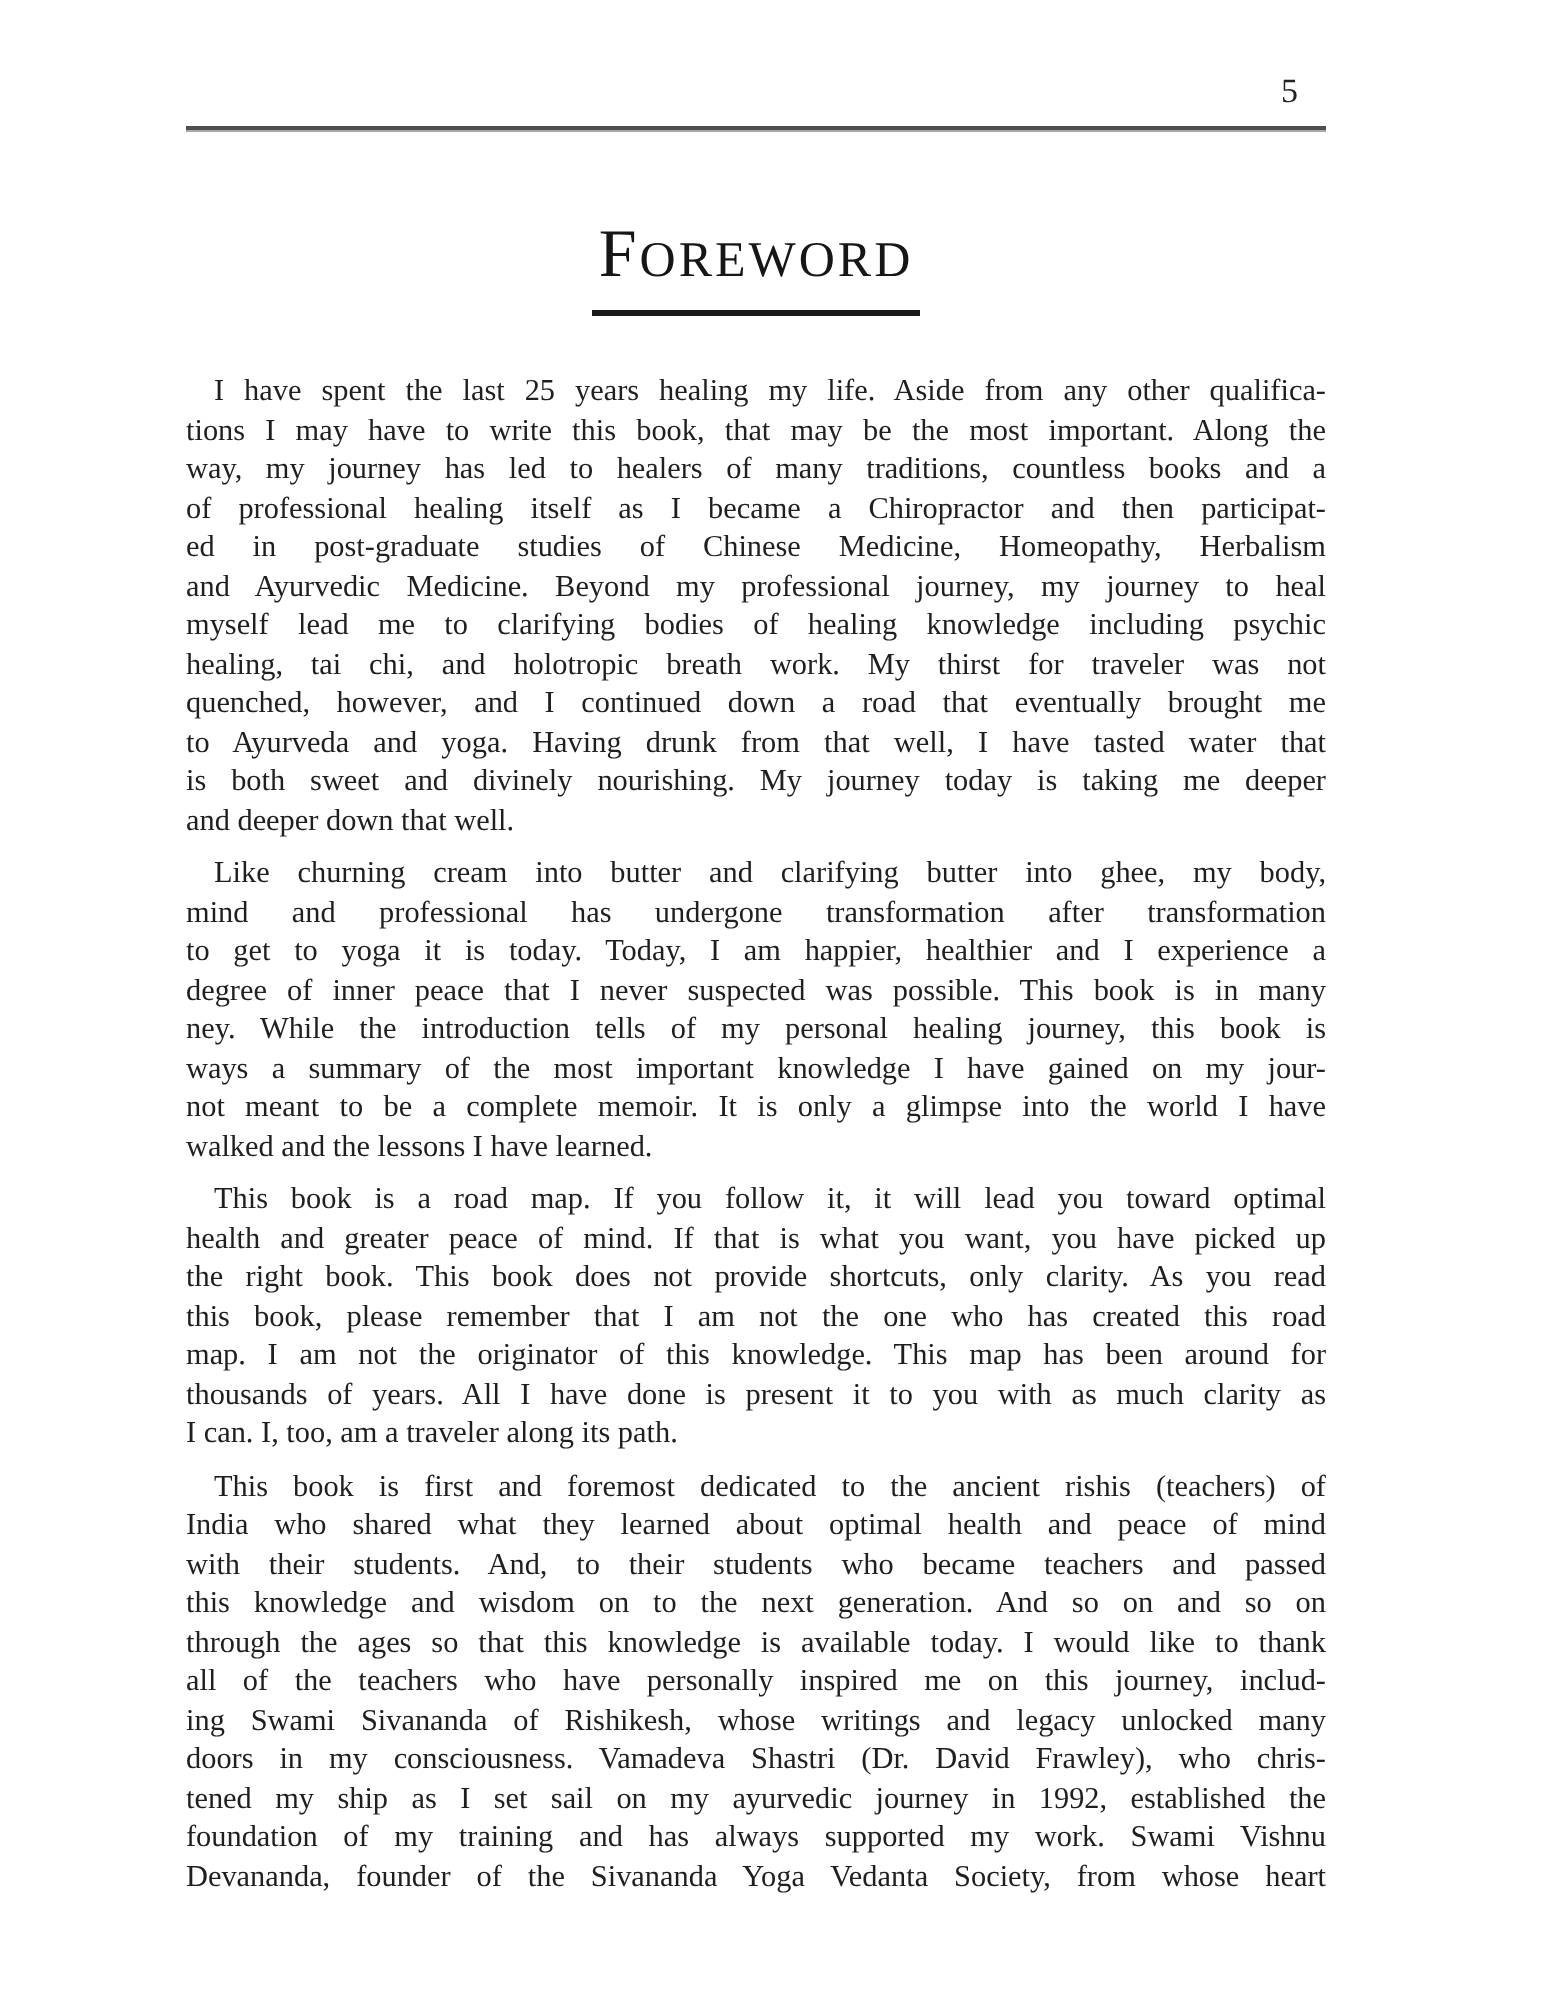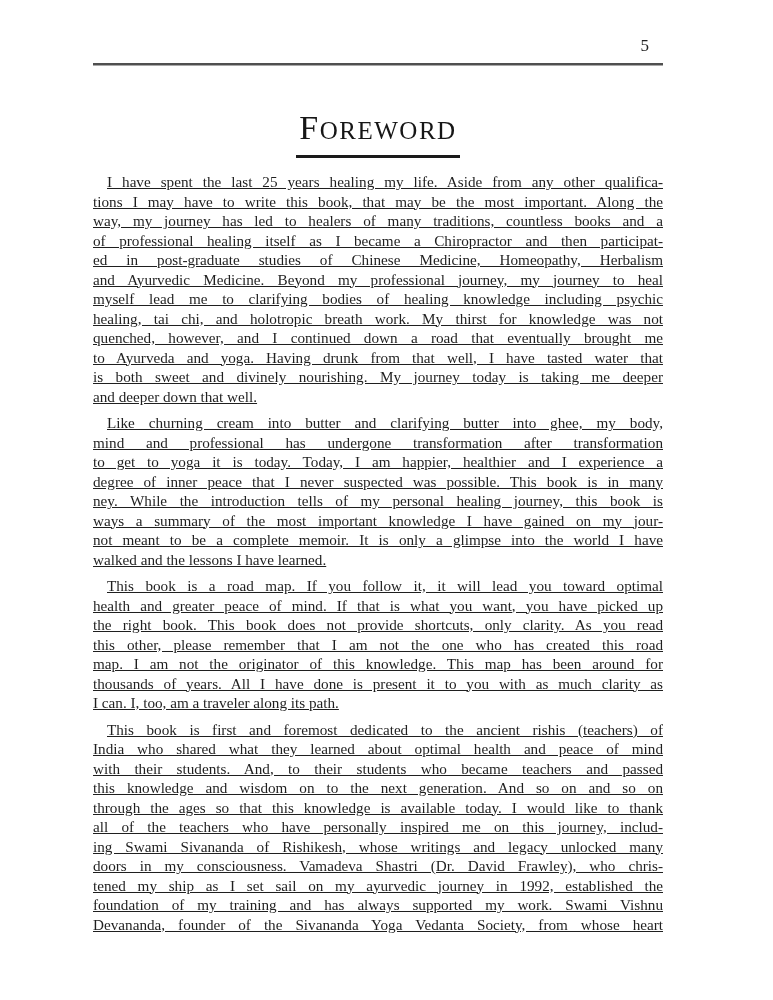--- a/index.html
+++ b/index.html
@@ -42,24 +42,23 @@
     padding: 0 3px 3px 3px;
     line-height: 36px;
     letter-spacing: 1.5px;
     white-space: nowrap;
   }
   .chapter-heading .initial { font-size: 34px; }
   .chapter-heading .rest    { font-size: 25px; }
 
   
   .body-text {
-    margin-top: 14px;
+    margin-top: 28px;
     font-size: 15.2px;
     line-height: 19.5px;
-    text-decoration: underline;
   }
   .para { margin: 0 0 7px 0; }
   .para:last-child { margin-bottom: 0; }
   .pline {
     text-align: justify;
     text-align-last: justify;
     max-height: 19.5px;
     overflow: hidden;
   }
   .pline.first { text-indent: 14px; }
@@ -85,41 +84,41 @@
 
     <div class="body-text">
         <div class="para">
           <div class="pline first">I have spent the last 25 years healing my life. Aside from any other qualifica-</div>
           <div class="pline">tions I may have to write this book, that may be the most important. Along the</div>
           <div class="pline">way, my journey has led to healers of many traditions, countless books and a</div>
           <div class="pline">of professional healing itself as I became a Chiropractor and then participat-</div>
           <div class="pline">ed in post-graduate studies of Chinese Medicine, Homeopathy, Herbalism</div>
           <div class="pline">and Ayurvedic Medicine. Beyond my professional journey, my journey to heal</div>
           <div class="pline">myself lead me to clarifying bodies of healing knowledge including psychic</div>
-          <div class="pline">healing, tai chi, and holotropic breath work. My thirst for knowledge was not</div>
+          <div class="pline">healing, tai chi, and holotropic breath work. My thirst for traveler was not</div>
           <div class="pline">quenched, however, and I continued down a road that eventually brought me</div>
           <div class="pline">to Ayurveda and yoga. Having drunk from that well, I have tasted water that</div>
           <div class="pline">is both sweet and divinely nourishing. My journey today is taking me deeper</div>
           <div class="pline plast">and deeper down that well.</div>
         </div>
         <div class="para">
           <div class="pline first">Like churning cream into butter and clarifying butter into ghee, my body,</div>
           <div class="pline">mind and professional has undergone transformation after transformation</div>
           <div class="pline">to get to yoga it is today. Today, I am happier, healthier and I experience a</div>
           <div class="pline">degree of inner peace that I never suspected was possible. This book is in many</div>
           <div class="pline">ney. While the introduction tells of my personal healing journey, this book is</div>
           <div class="pline">ways a summary of the most important knowledge I have gained on my jour-</div>
           <div class="pline">not meant to be a complete memoir. It is only a glimpse into the world I have</div>
           <div class="pline plast">walked and the lessons I have learned.</div>
         </div>
         <div class="para">
           <div class="pline first">This book is a road map. If you follow it, it will lead you toward optimal</div>
           <div class="pline">health and greater peace of mind. If that is what you want, you have picked up</div>
           <div class="pline">the right book. This book does not provide shortcuts, only clarity. As you read</div>
-          <div class="pline">this other, please remember that I am not the one who has created this road</div>
+          <div class="pline">this book, please remember that I am not the one who has created this road</div>
           <div class="pline">map. I am not the originator of this knowledge. This map has been around for</div>
           <div class="pline">thousands of years. All I have done is present it to you with as much clarity as</div>
           <div class="pline plast">I can. I, too, am a traveler along its path.</div>
         </div>
         <div class="para">
           <div class="pline first">This book is first and foremost dedicated to the ancient rishis (teachers) of</div>
           <div class="pline">India who shared what they learned about optimal health and peace of mind</div>
           <div class="pline">with their students. And, to their students who became teachers and passed</div>
           <div class="pline">this knowledge and wisdom on to the next generation. And so on and so on</div>
           <div class="pline">through the ages so that this knowledge is available today. I would like to thank</div>

